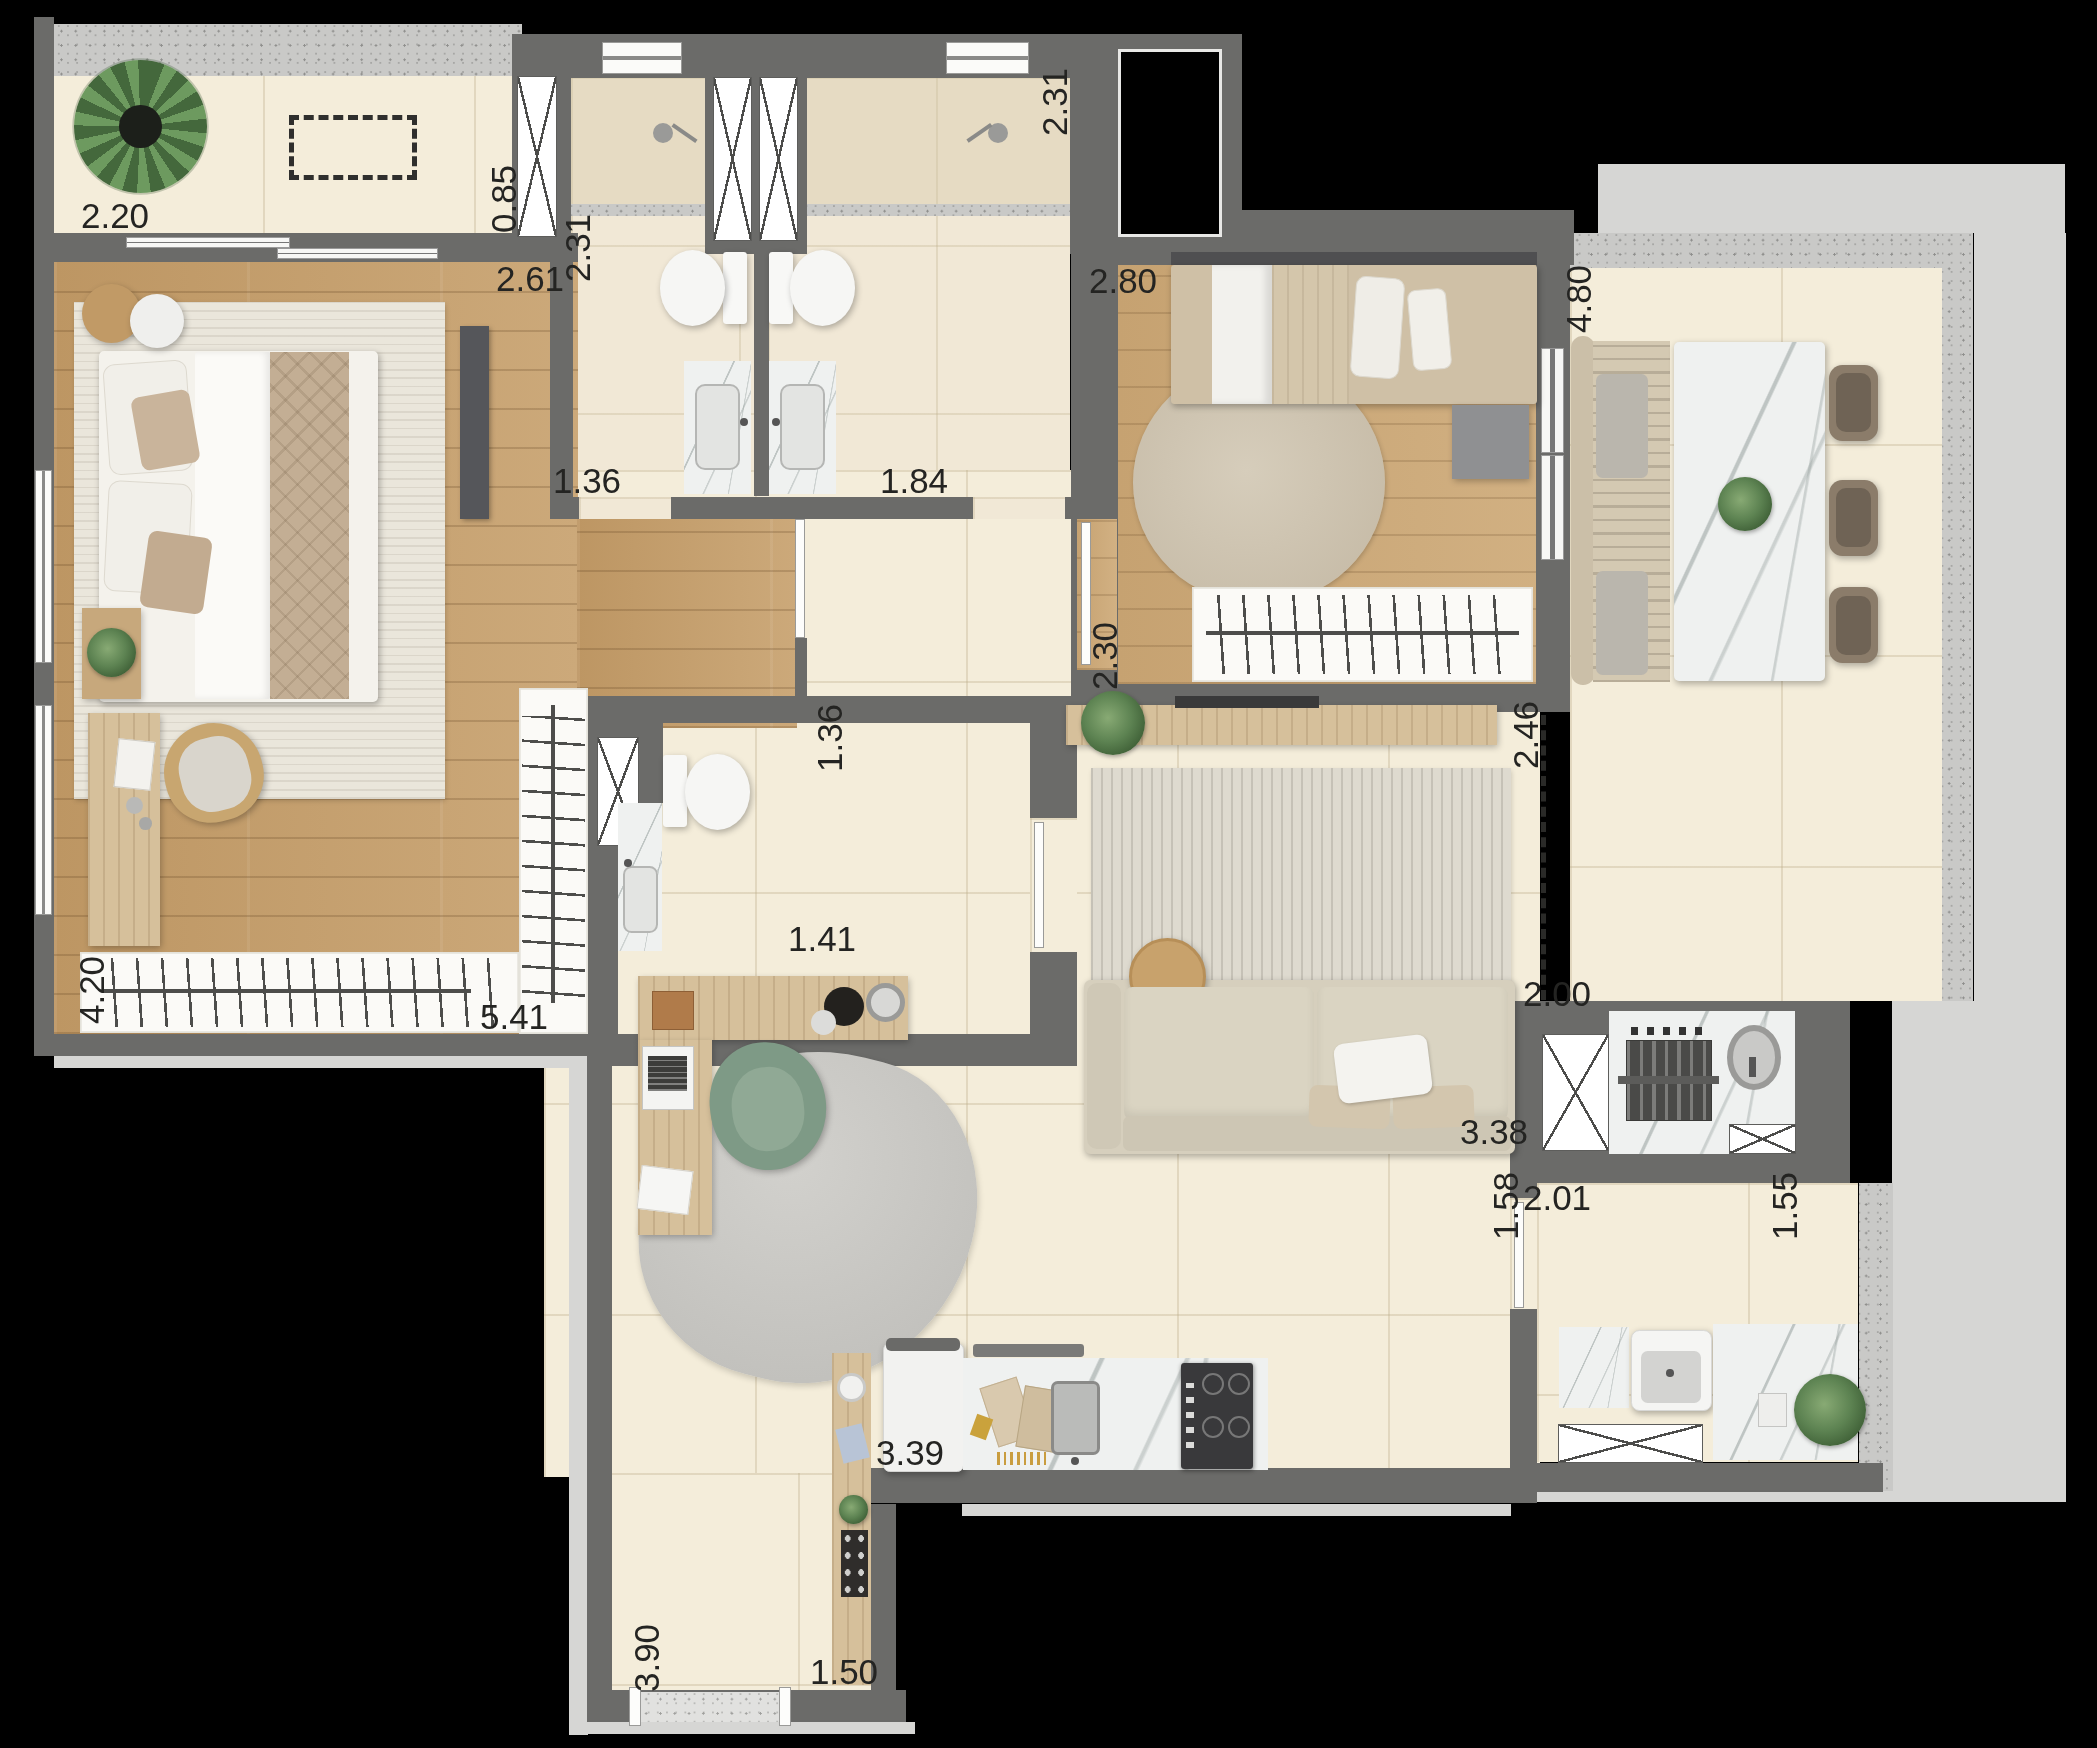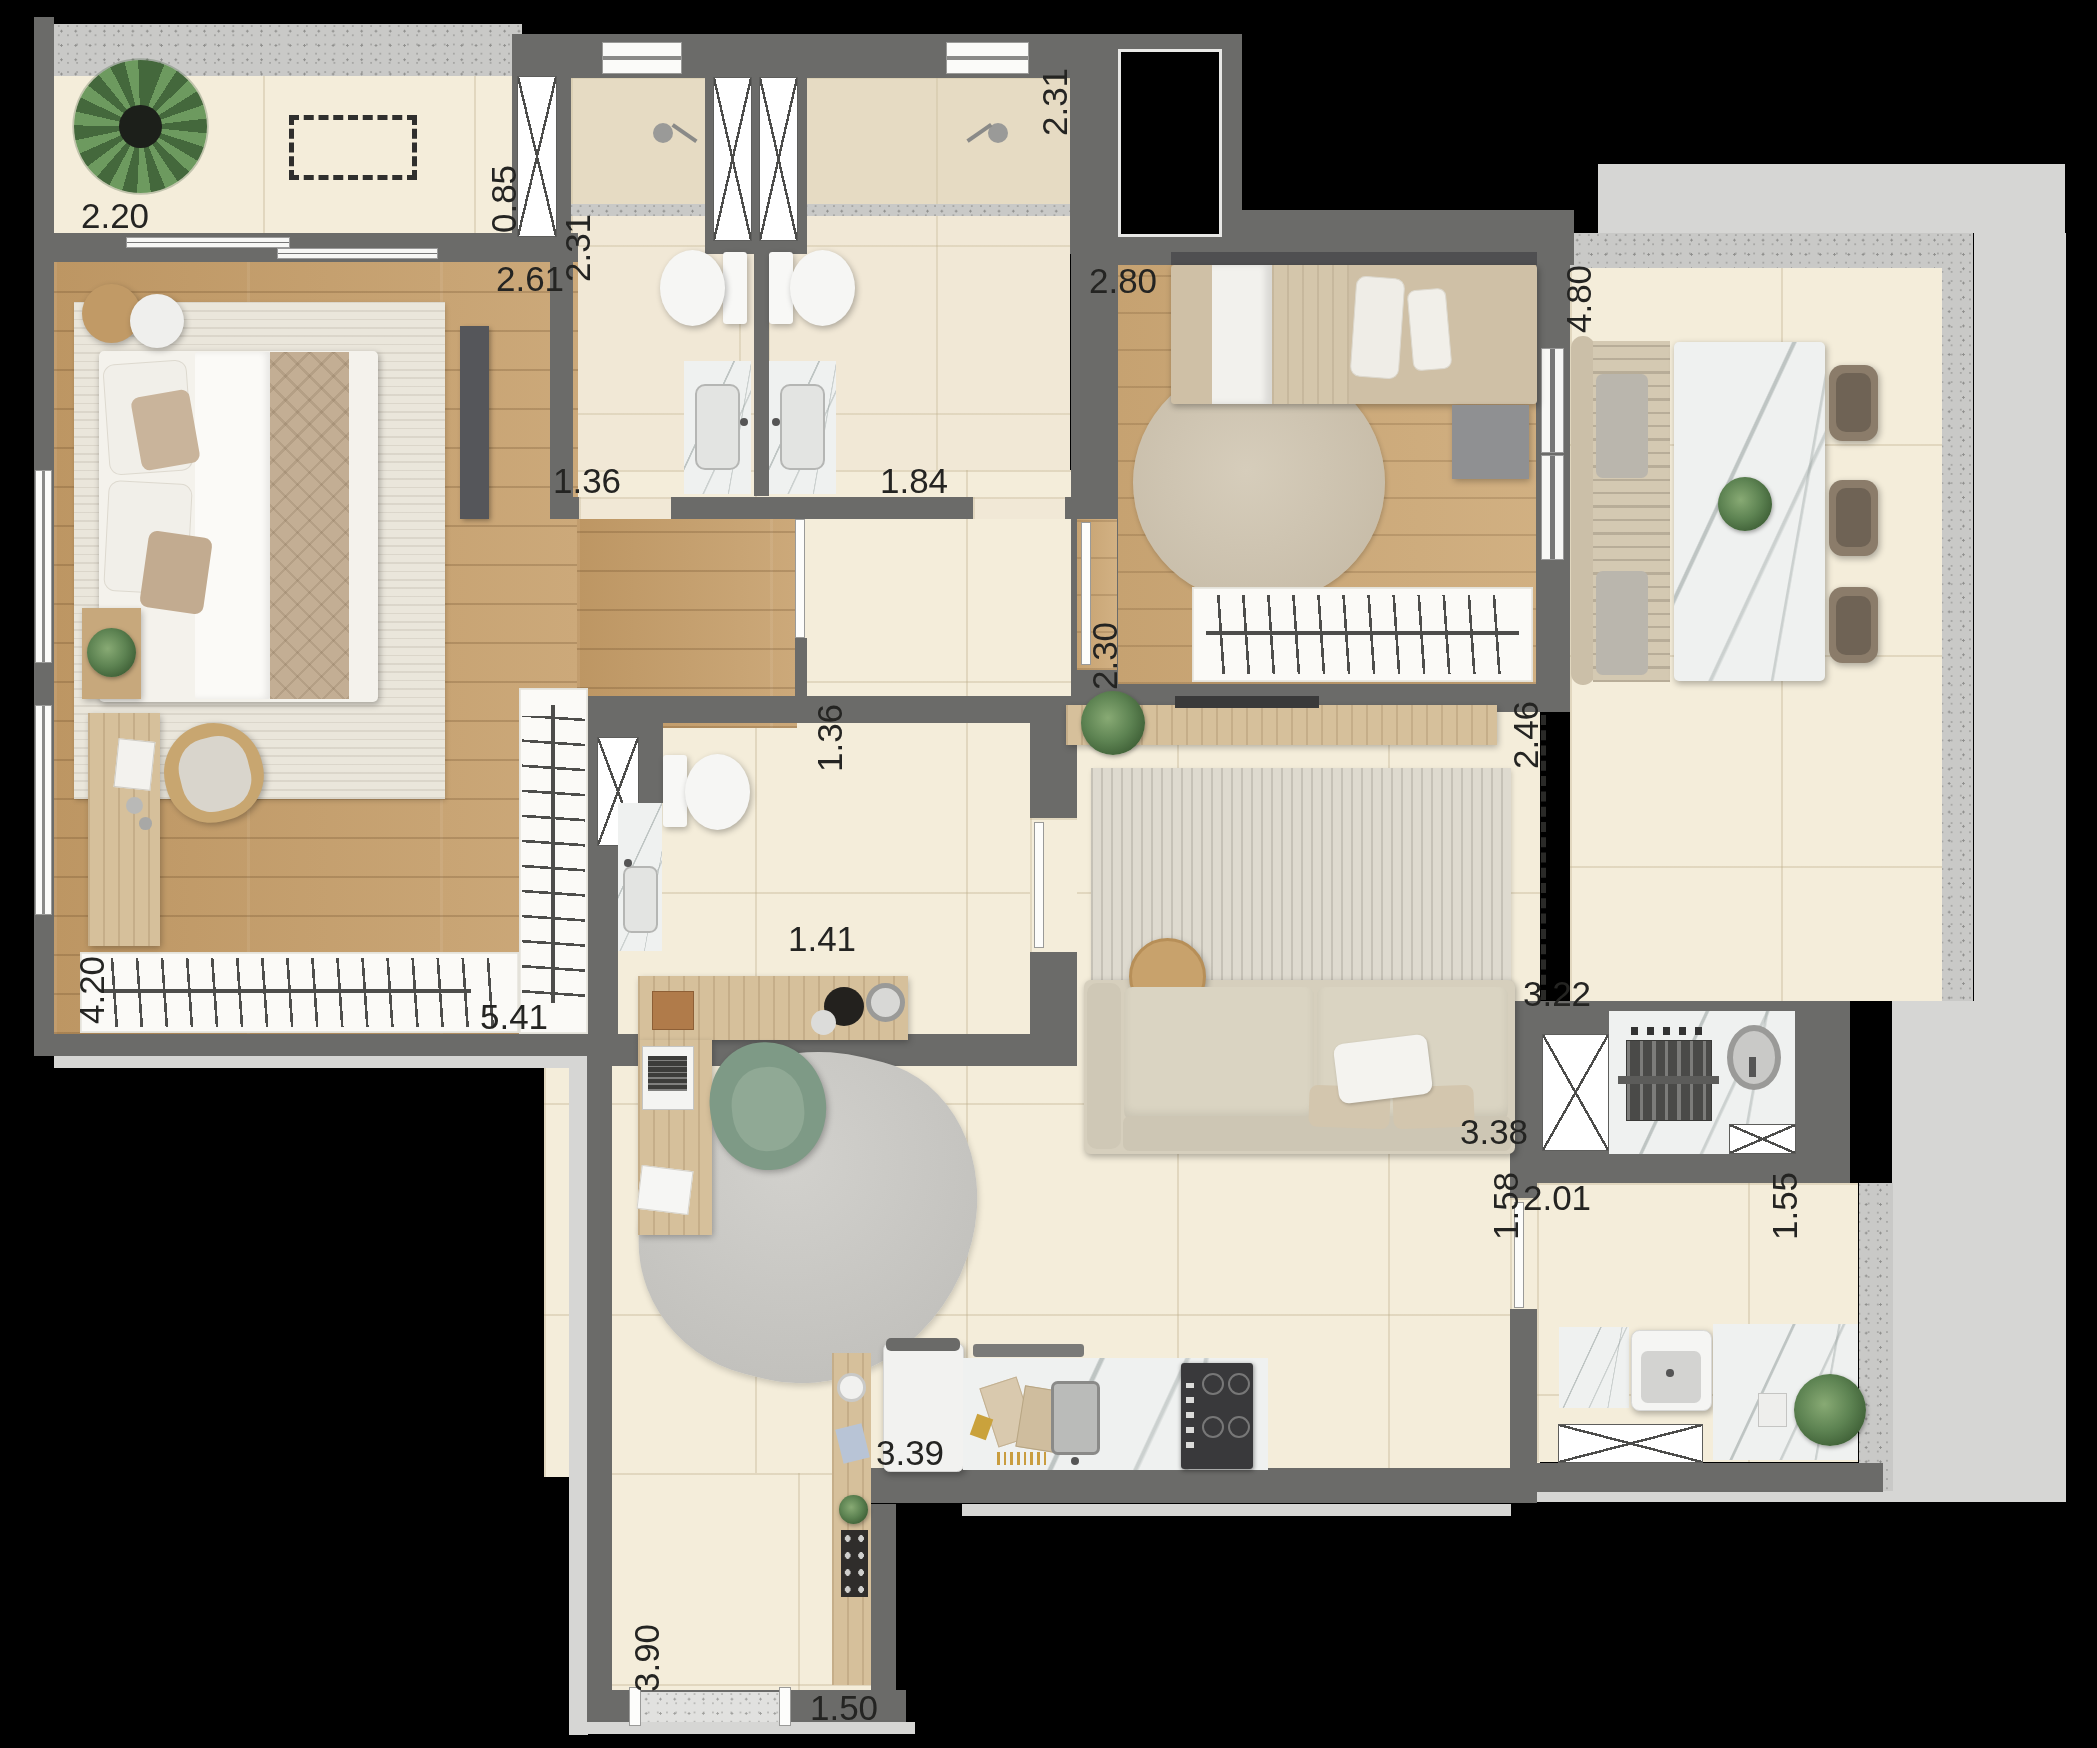--- a/index.html
+++ b/index.html
@@ -306,23 +306,23 @@
       <span class="lab" style="left: 587px; top: 480px;">1.36</span>
       <span class="lab" style="left: 914px; top: 480px;">1.84</span>
       <span class="lab" style="left: 1123px; top: 280px;">2.80</span>
       <span class="lab v" style="left: 1578px; top: 299px;">4.80</span>
       <span class="lab v" style="left: 1104px; top: 656px;">2.30</span>
       <span class="lab v" style="left: 1525px; top: 735px;">2.46</span>
       <span class="lab v" style="left: 829px; top: 738px;">1.36</span>
       <span class="lab" style="left: 822px; top: 938px;">1.41</span>
       <span class="lab v" style="left: 91px; top: 990px;">4.20</span>
       <span class="lab" style="left: 514px; top: 1016px;">5.41</span>
-      <span class="lab" style="left: 1557px; top: 993px;">3.22</span>
+      <span class="lab" style="left: 1557px; top: 993px;">2.00</span>
       <span class="lab" style="left: 1494px; top: 1131px;">3.38</span>
       <span class="lab v" style="left: 1505px; top: 1206px;">1.58</span>
       <span class="lab" style="left: 1557px; top: 1197px;">2.01</span>
       <span class="lab v" style="left: 1784px; top: 1206px;">1.55</span>
       <span class="lab" style="left: 910px; top: 1452px;">3.39</span>
       <span class="lab v" style="left: 646px; top: 1658px;">3.90</span>
-      <span class="lab" style="left: 844px; top: 1671px; margin-top: 36px;">1.50</span>
+      <span class="lab" style="left: 844px; top: 1671px;">1.50</span>
     </div>
 </div>
 
 
 </body></html>

